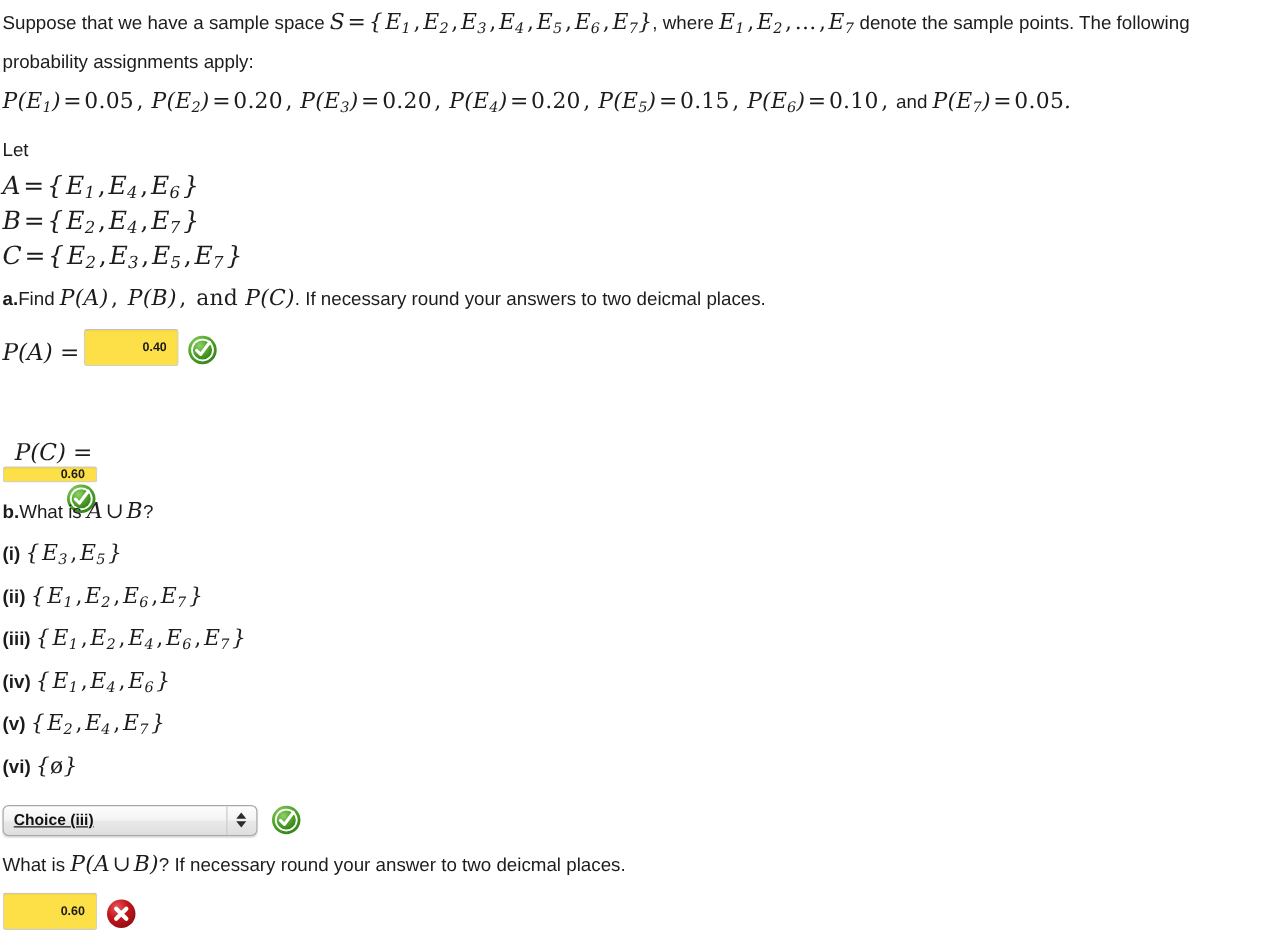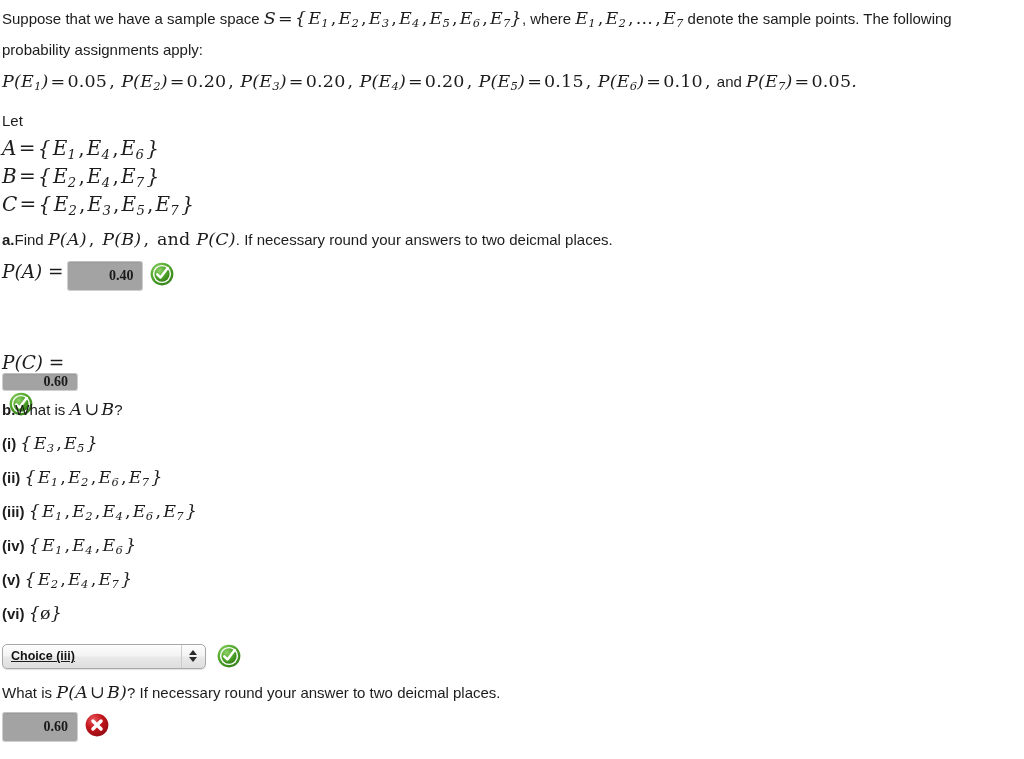--- a/index.html
+++ b/index.html
@@ -68,21 +68,21 @@
   .setline .m { font-size: 20px; }
   .opt { font-size: 15px; }
   .opt b { font-weight: bold; }
   .opt .m { font-size: 17.5px; }
   .lbl-bold { font-weight: bold; }
 
   
   .ansrow {
     position: absolute;
     display: flex;
-    align-items: flex-start;
+    align-items: flex-end;
     height: 32px;
   }
   #row-a { left: 2px; top: 261px; }
   #row-b { left: 2px; top: 307px; }
   #row-c { left: 2px; top: 352px; flex-direction: column; }
   #row-d { left: 2px; top: 712px; }
 
   .eqlabel {
     font-family: "DejaVu Serif", "Liberation Serif", serif;
     font-style: italic;
@@ -92,23 +92,23 @@
   }
   .eqlabel .op { font-style: normal; }
 
   input.ansbox {
     width: 76px;
     height: 30px;
     box-sizing: border-box;
     border: 1px solid #cfcfcf;
     border-top-color: #c2c2c2;
     border-radius: 3px;
-    background: #a3a3a3;
-    font-family: Liberation Serif, serif;
-    font-size: 14px;
+    background: #fde047;
+    font-family: Liberation Sans, sans-serif;
+    font-size: 10px;
     font-weight: bold;
     color: #1a1a1a;
     text-align: right;
     padding: 0 9px 0 4px;
     outline: none;
     box-shadow: 0 1px 1px rgba(0,0,0,0.05) inset;
   }
 
   .mark {
     width: 26px;

